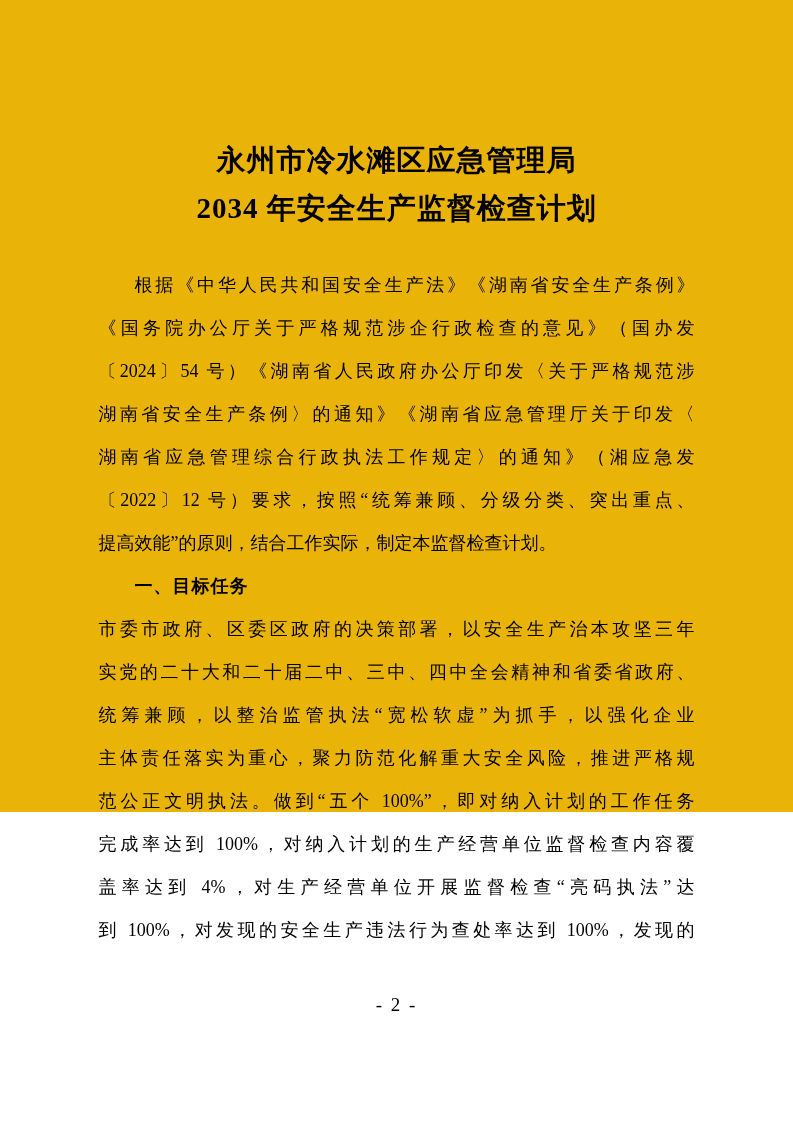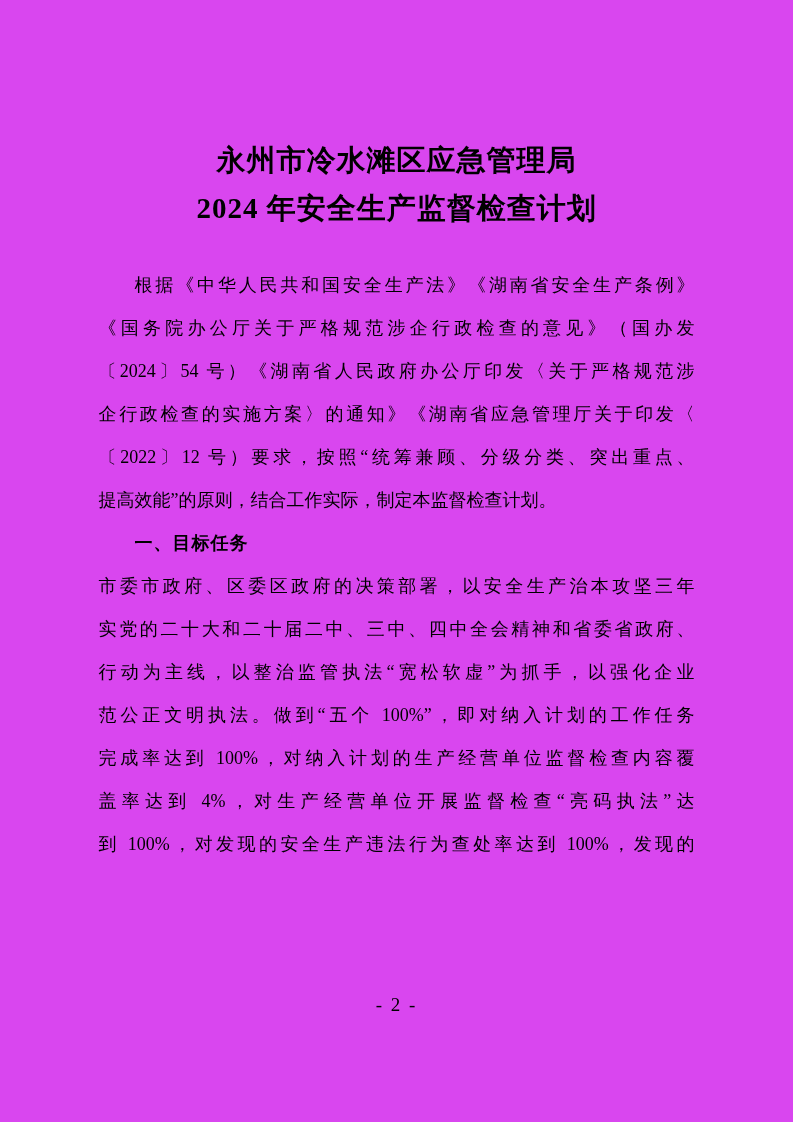--- a/index.html
+++ b/index.html
@@ -7,22 +7,22 @@
     width: 793px; height: 1122px;
     background: #ffffff;
     position: relative;
     font-family: "Liberation Serif", "DejaVu Serif", serif;
     color: #000000;
     overflow: hidden;
   }
   .page {
     position: absolute;
     left: 0; top: 0;
-    width: 793px; height: 1122px;
-    background: #d946ef;
+    width: 793px; height: 812px;
+    background: #eab308;
   }
   .title-block {
     padding-top: 136px;
     text-align: center;
     font-weight: 700;
     font-size: 29px;
     line-height: 48px;
     letter-spacing: 1px;
   }
   .content {
@@ -56,36 +56,38 @@
     letter-spacing: 2px;
   }
 </style>
 </head>
 <body>
 
 <div class="page">
 
   <div class="title-block">
     <div class="title-line">永州市冷水滩区应急管理局</div>
-    <div class="title-line">2024 年安全生产监督检查计划</div>
+    <div class="title-line">2034 年安全生产监督检查计划</div>
   </div>
 
   <div class="content">
     <div class="line indent">根据《中华人民共和国安全生产法》《湖南省安全生产条例》</div>
     <div class="line">《国务院办公厅关于严格规范涉企行政检查的意见》（国办发</div>
     <div class="line">〔2024〕54 号）《湖南省人民政府办公厅印发〈关于严格规范涉</div>
-    <div class="line">企行政检查的实施方案〉的通知》《湖南省应急管理厅关于印发〈</div>
+    <div class="line">湖南省安全生产条例〉的通知》《湖南省应急管理厅关于印发〈</div>
+    <div class="line">湖南省应急管理综合行政执法工作规定〉的通知》（湘应急发</div>
     <div class="line">〔2022〕12 号）要求，按照“统筹兼顾、分级分类、突出重点、</div>
     <div class="line lastline">提高效能”的原则，结合工作实际，制定本监督检查计划。</div>
 
     <div class="line heading">一、目标任务</div>
 
     <div class="line">市委市政府、区委区政府的决策部署，以安全生产治本攻坚三年</div>
     <div class="line">实党的二十大和二十届二中、三中、四中全会精神和省委省政府、</div>
-    <div class="line">行动为主线，以整治监管执法“宽松软虚”为抓手，以强化企业</div>
+    <div class="line">统筹兼顾，以整治监管执法“宽松软虚”为抓手，以强化企业</div>
+    <div class="line">主体责任落实为重心，聚力防范化解重大安全风险，推进严格规</div>
     <div class="line">范公正文明执法。做到“五个 100%”，即对纳入计划的工作任务</div>
     <div class="line">完成率达到 100%，对纳入计划的生产经营单位监督检查内容覆</div>
     <div class="line">盖率达到 4%，对生产经营单位开展监督检查“亮码执法”达</div>
     <div class="line">到 100%，对发现的安全生产违法行为查处率达到 100%，发现的</div>
   </div>
 
   <div class="footer">- 2 -</div>
 
 </div>
 

